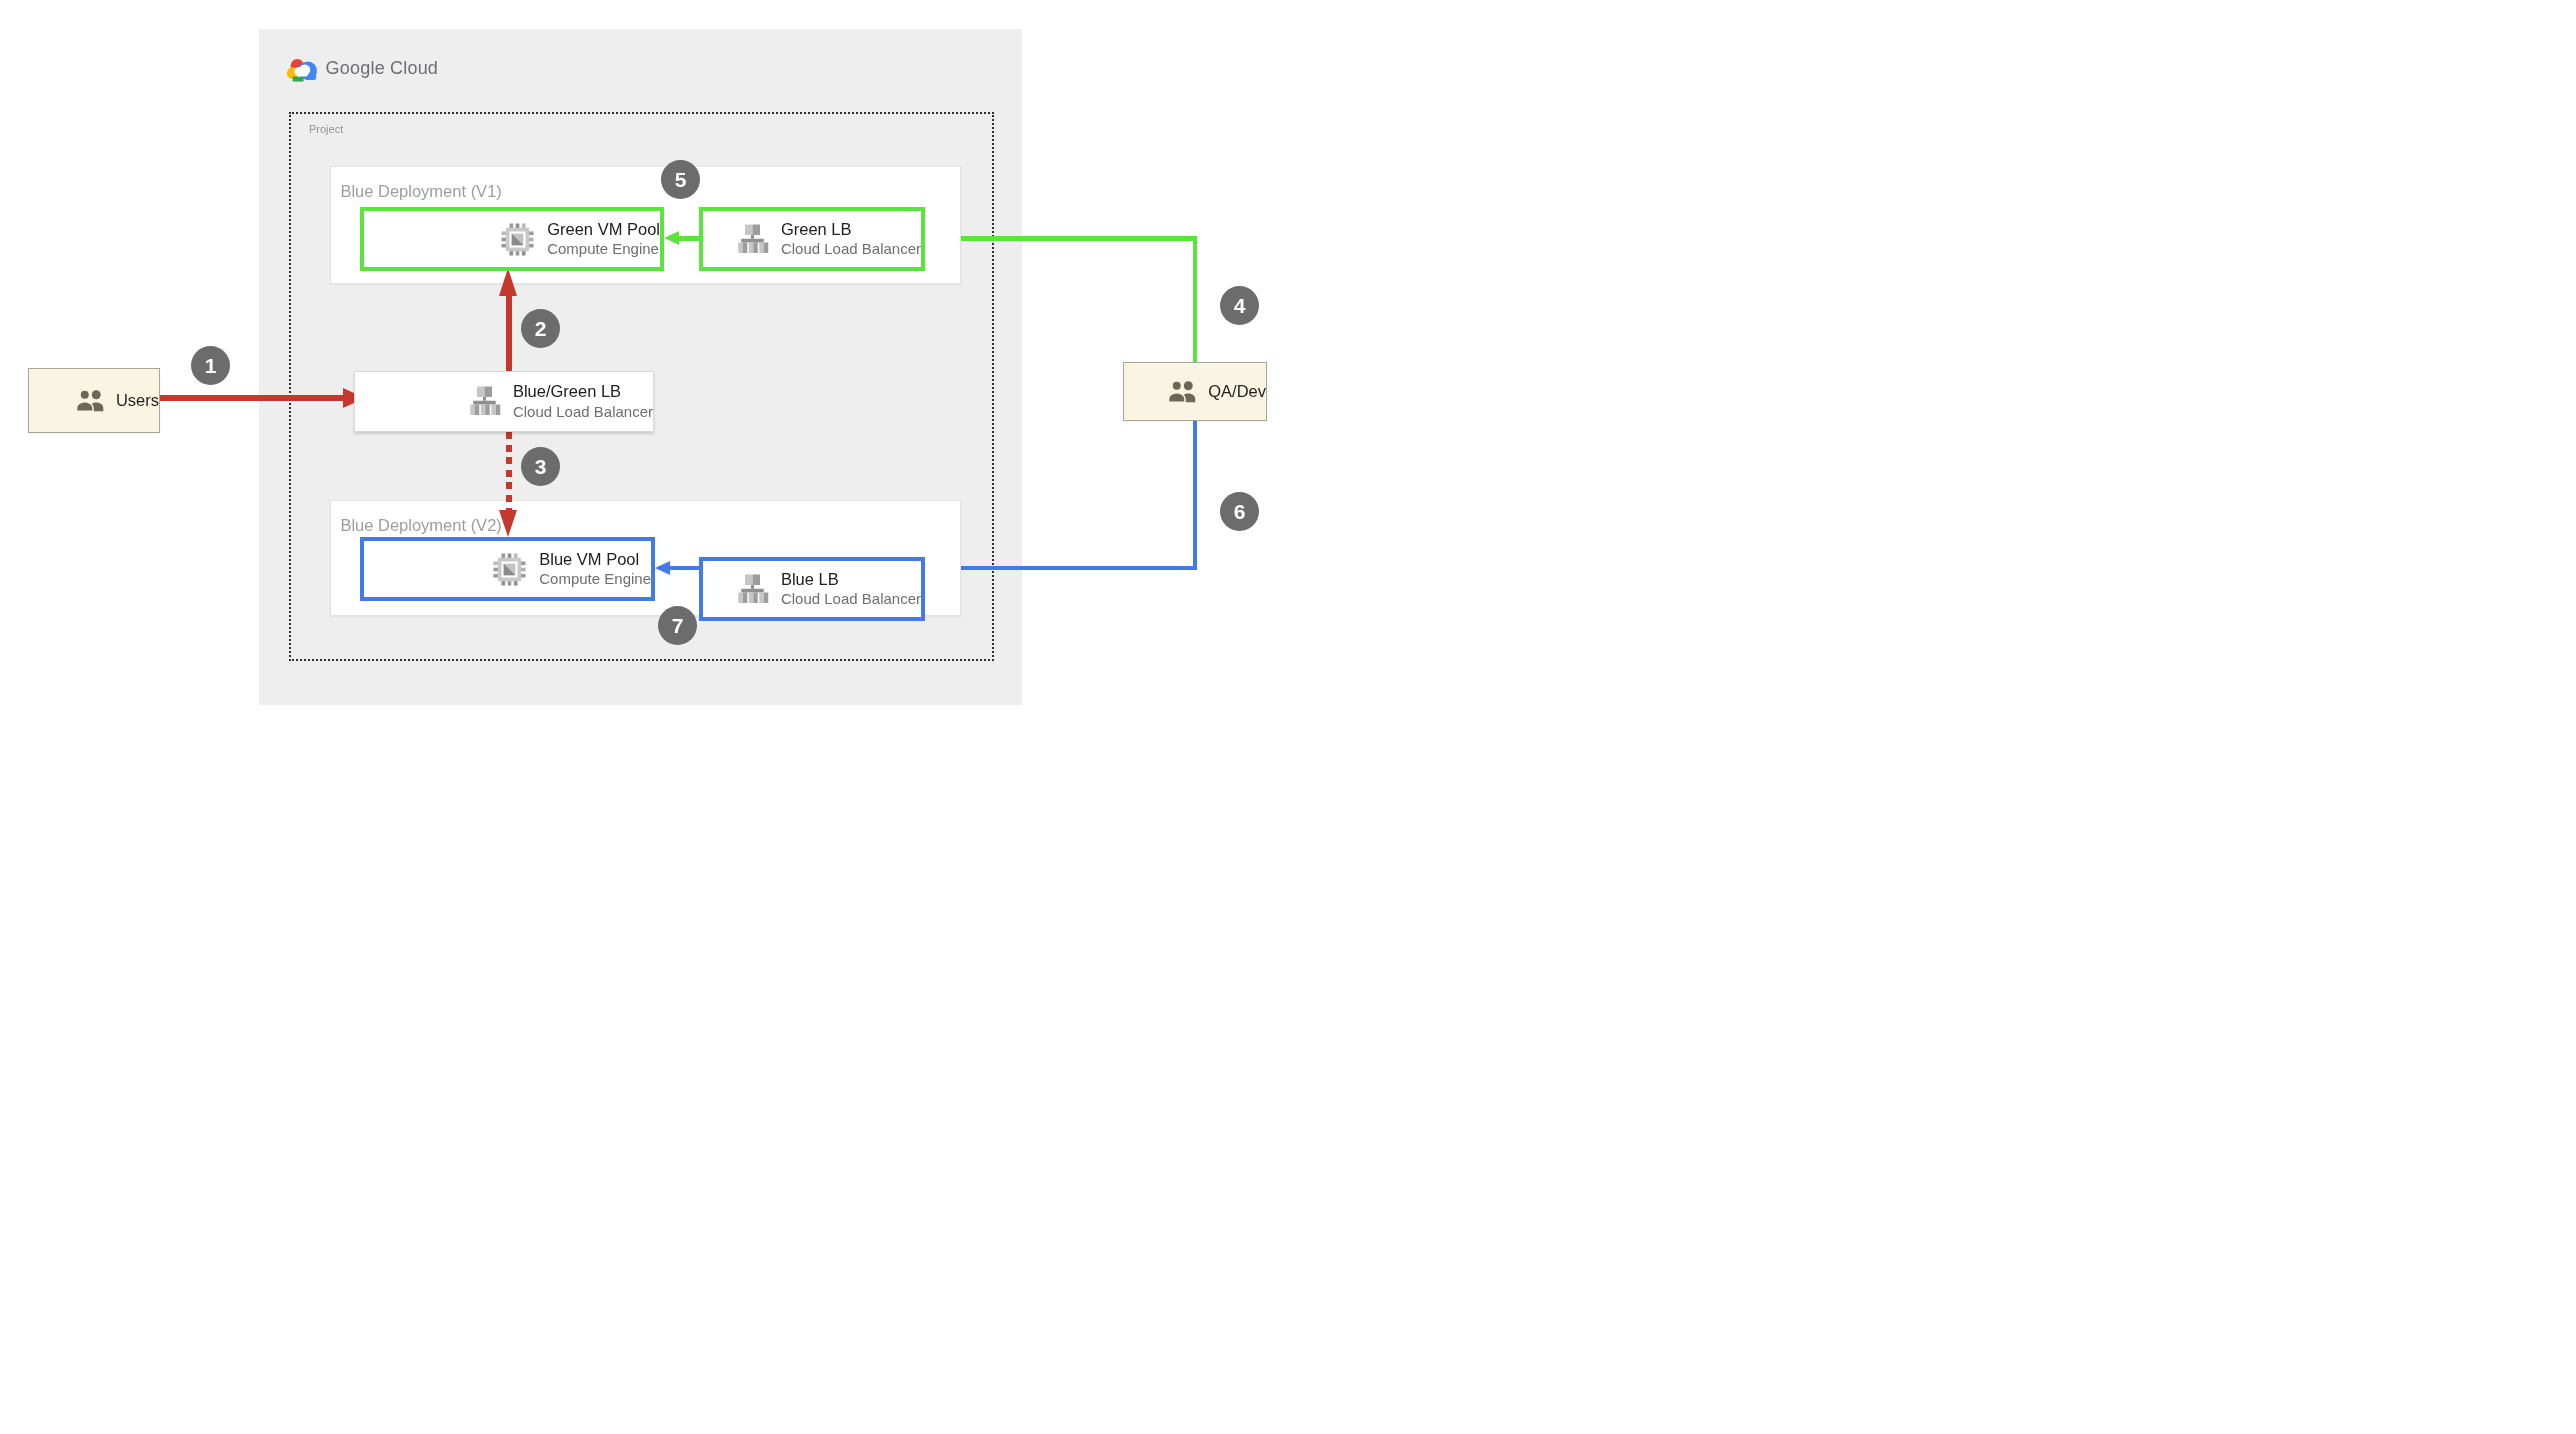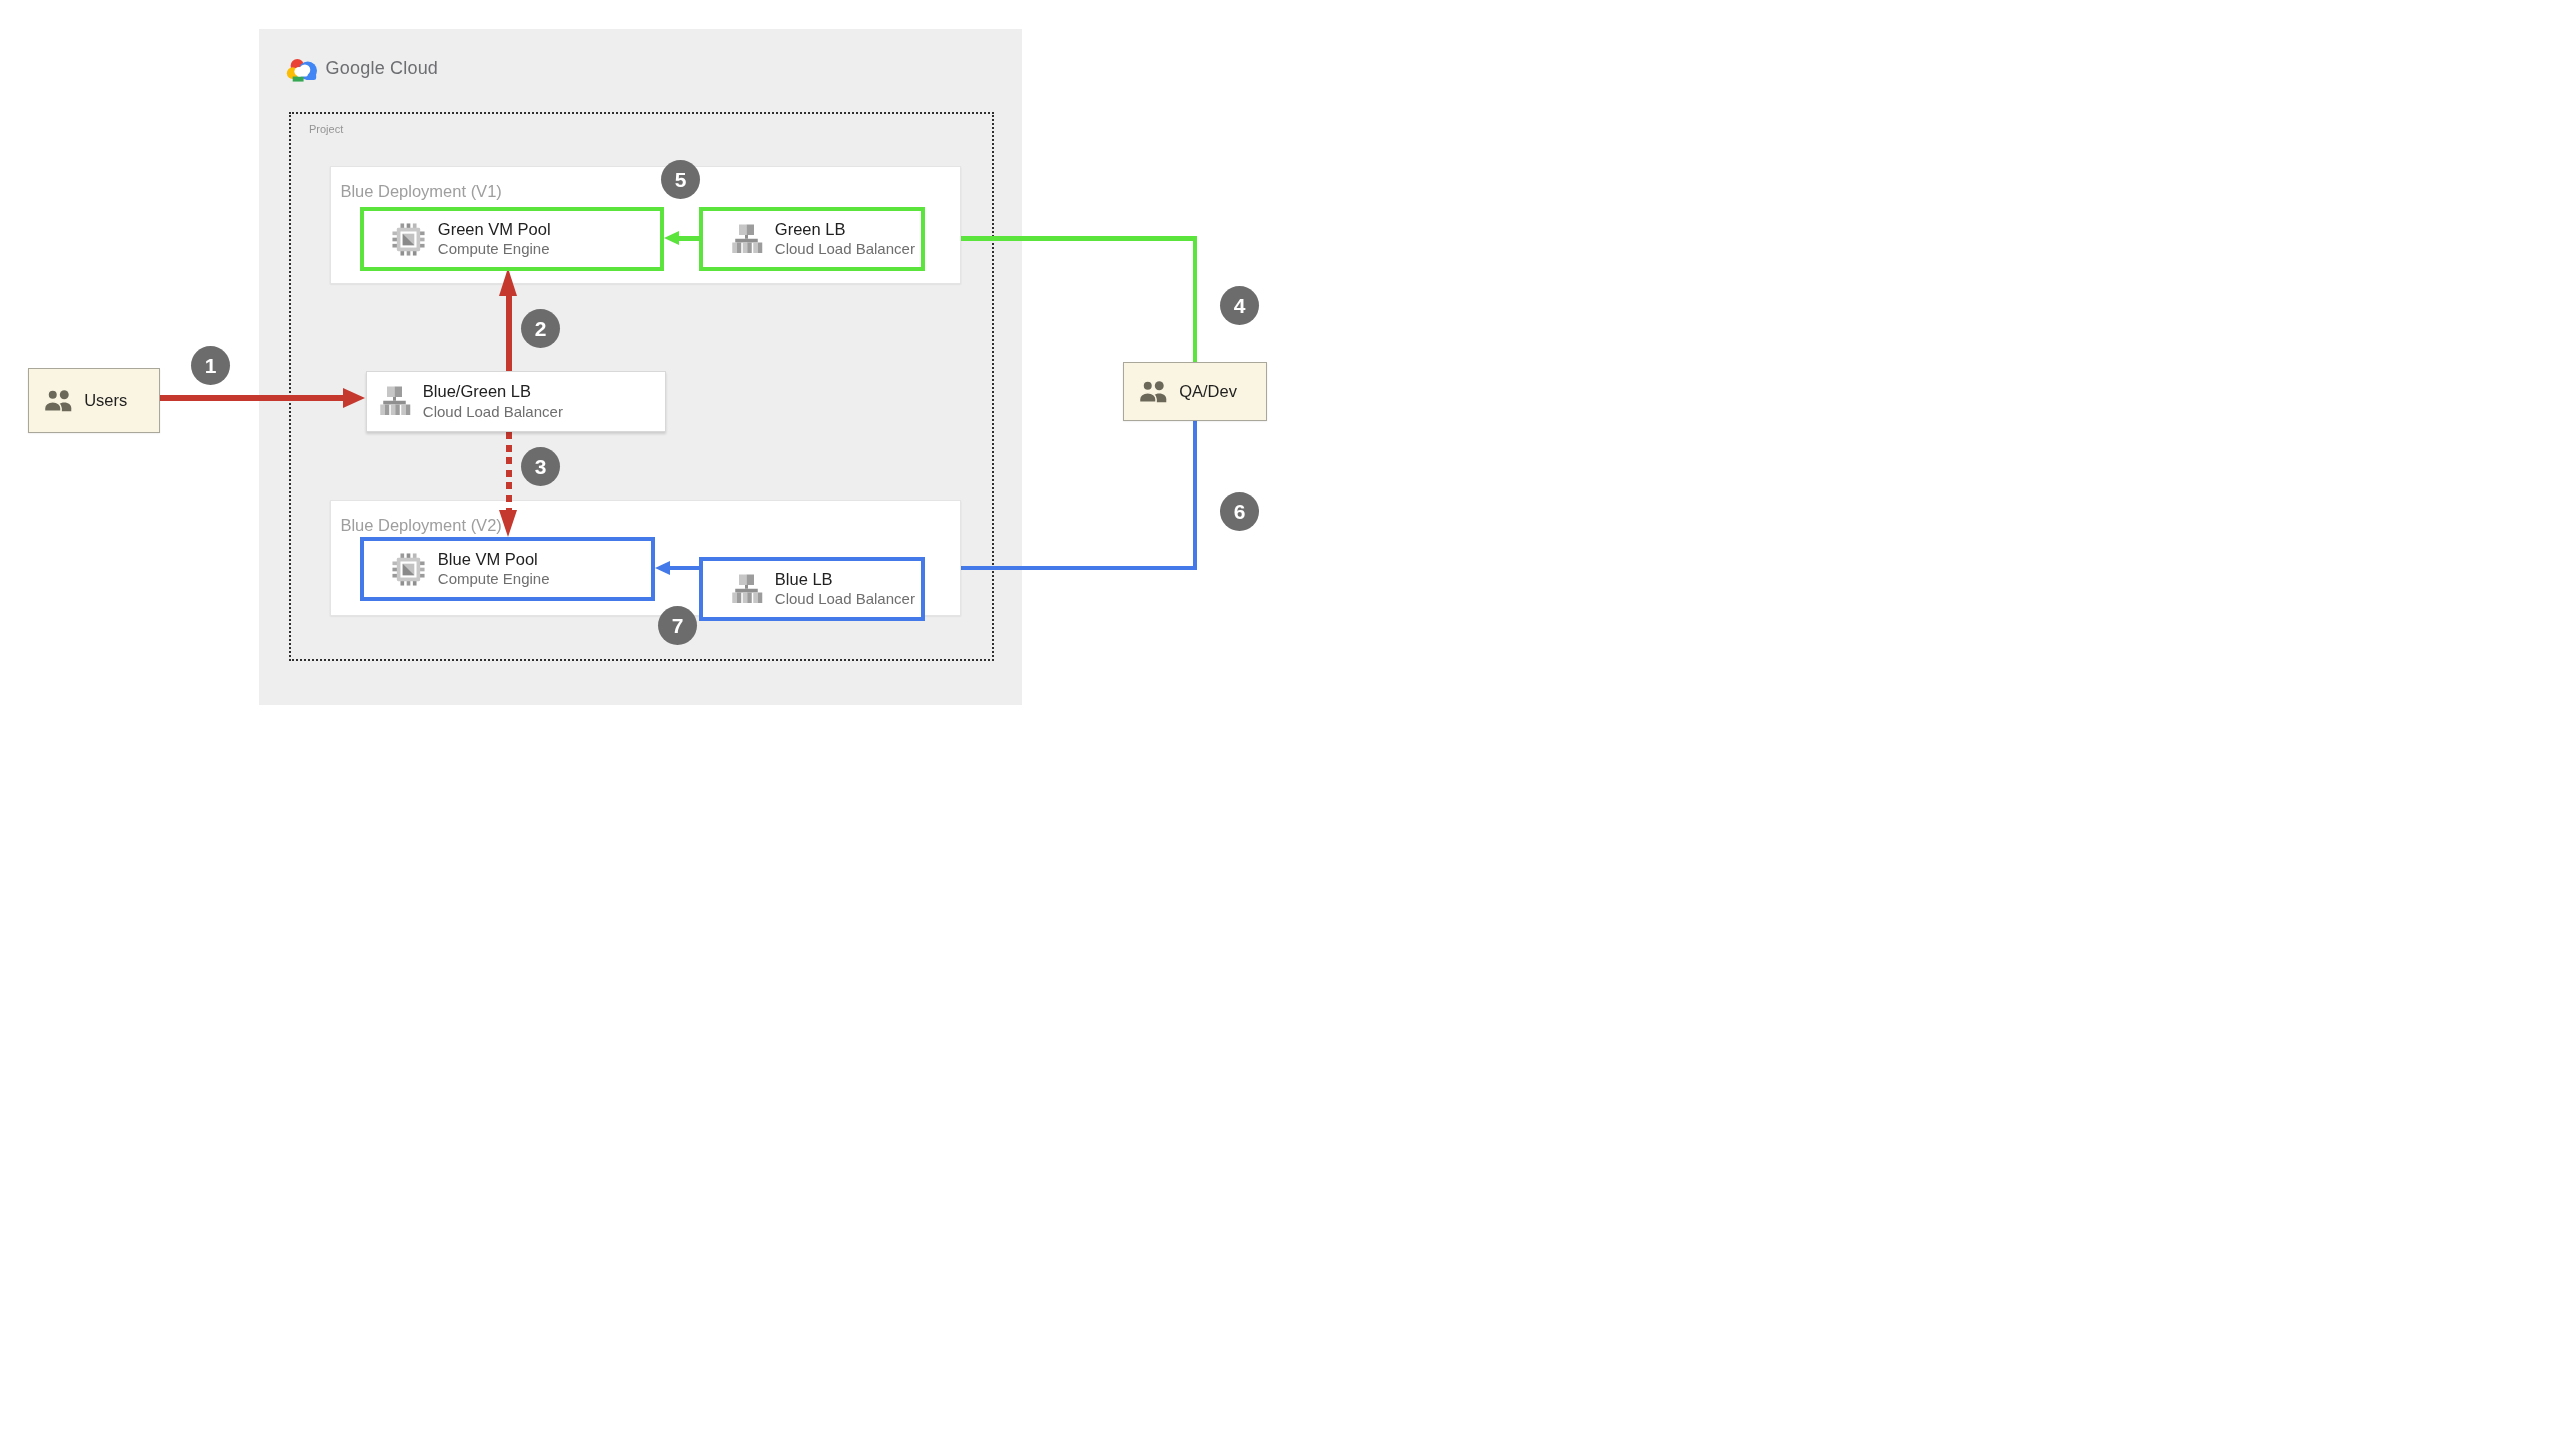--- a/index.html
+++ b/index.html
@@ -2,21 +2,21 @@
 <html style="--red: #C5382E; --green: #5BE43C; --blue: #4379E8; --step-circle: #6C6C6C; --actor-bg: #FAF5E2; --boundary-bg: #EEEEEE;font-size:12.6px"><head>
 <meta charset="utf-8">
 <style>
   :root{
     --red:#C5382E; --green:#5BE43C; --blue:#4379E8;
     --step-circle:#6C6C6C; --actor-bg:#FAF5E2; --boundary-bg:#EEEEEE;
   }
   *{margin:0;padding:0;box-sizing:border-box;}
   body{background:#fff;font-family:"Liberation Sans","DejaVu Sans",sans-serif;}
   .canvas{position:relative;width:1288px;height:717px;background:#fff;overflow:hidden;}
-  .abs{position:absolute;}
+  .abs{position:absolute;justify-content:flex-end;}
 
   .boundary{left:259px;top:29px;width:763px;height:676px;background:var(--boundary-bg);}
   .logo{left:286px;top:53px;height:31px;display:flex;align-items:center;gap:8.6px;}
   .logo-text{font-size:18px;color:#6D6E71;font-weight:500;letter-spacing:0.2px;}
 
   .project{left:289px;top:112px;width:705px;height:549px;border:2px dotted #2F2F2F;}
   .project-label{position:absolute;left:18px;top:9px;font-size:11px;color:#949494;}
 
   .group{background:#fff;border:0.8px solid #E4E4E4;box-shadow:0 0.8px 1.6px rgba(0,0,0,.10);}
   .group-green{left:330px;top:166px;width:631px;height:118px;}
@@ -24,21 +24,21 @@
   .group-label{position:absolute;left:9.4px;top:15px;font-size:16.5px;color:#9E9E9E;}
 
   .node{background:#fff;display:flex;align-items:center;padding-left:27px;gap:11.8px;}
   .node-green{border:4.7px solid var(--green);}
   .node-blue{border:4.7px solid var(--blue);}
   .node-plain{border:0.8px solid #D8D8D8;box-shadow:0 1.6px 2.4px rgba(0,0,0,.14);}
   .n-green-vm{left:360px;top:207px;width:304px;height:64px;}
   .n-green-lb{left:699px;top:207px;width:226px;height:64px;}
   .n-blue-vm{left:360px;top:537px;width:295px;height:64px;}
   .n-blue-lb{left:699px;top:537px;width:226px;height:64px;margin-top:20px;}
-  .n-bg-lb{left:366px;top:371px;width:300px;height:61px;padding-left:11px;}
+  .n-bg-lb{left:354px;top:371px;width:300px;height:61px;padding-left:11px;}
   .node-title{font-size:16.5px;color:#212121;font-weight:500;line-height:1.3;}
   .node-sub{font-size:15px;color:#6E6E6E;line-height:1.25;}
 
   .actor{background:var(--actor-bg);border:1.2px solid #A9A69A;display:flex;align-items:center;
          padding-left:14px;gap:10.2px;box-shadow:0 0.8px 1.6px rgba(0,0,0,.10);}
   .actor-users{left:28px;top:368px;width:132px;height:65px;}
   .actor-qa{left:1123px;top:362px;width:144px;height:59px;}
   .actor-label{font-size:16.5px;color:#1F1F1F;}
 
   .step{width:39px;height:39px;border-radius:50%;background:var(--step-circle);

